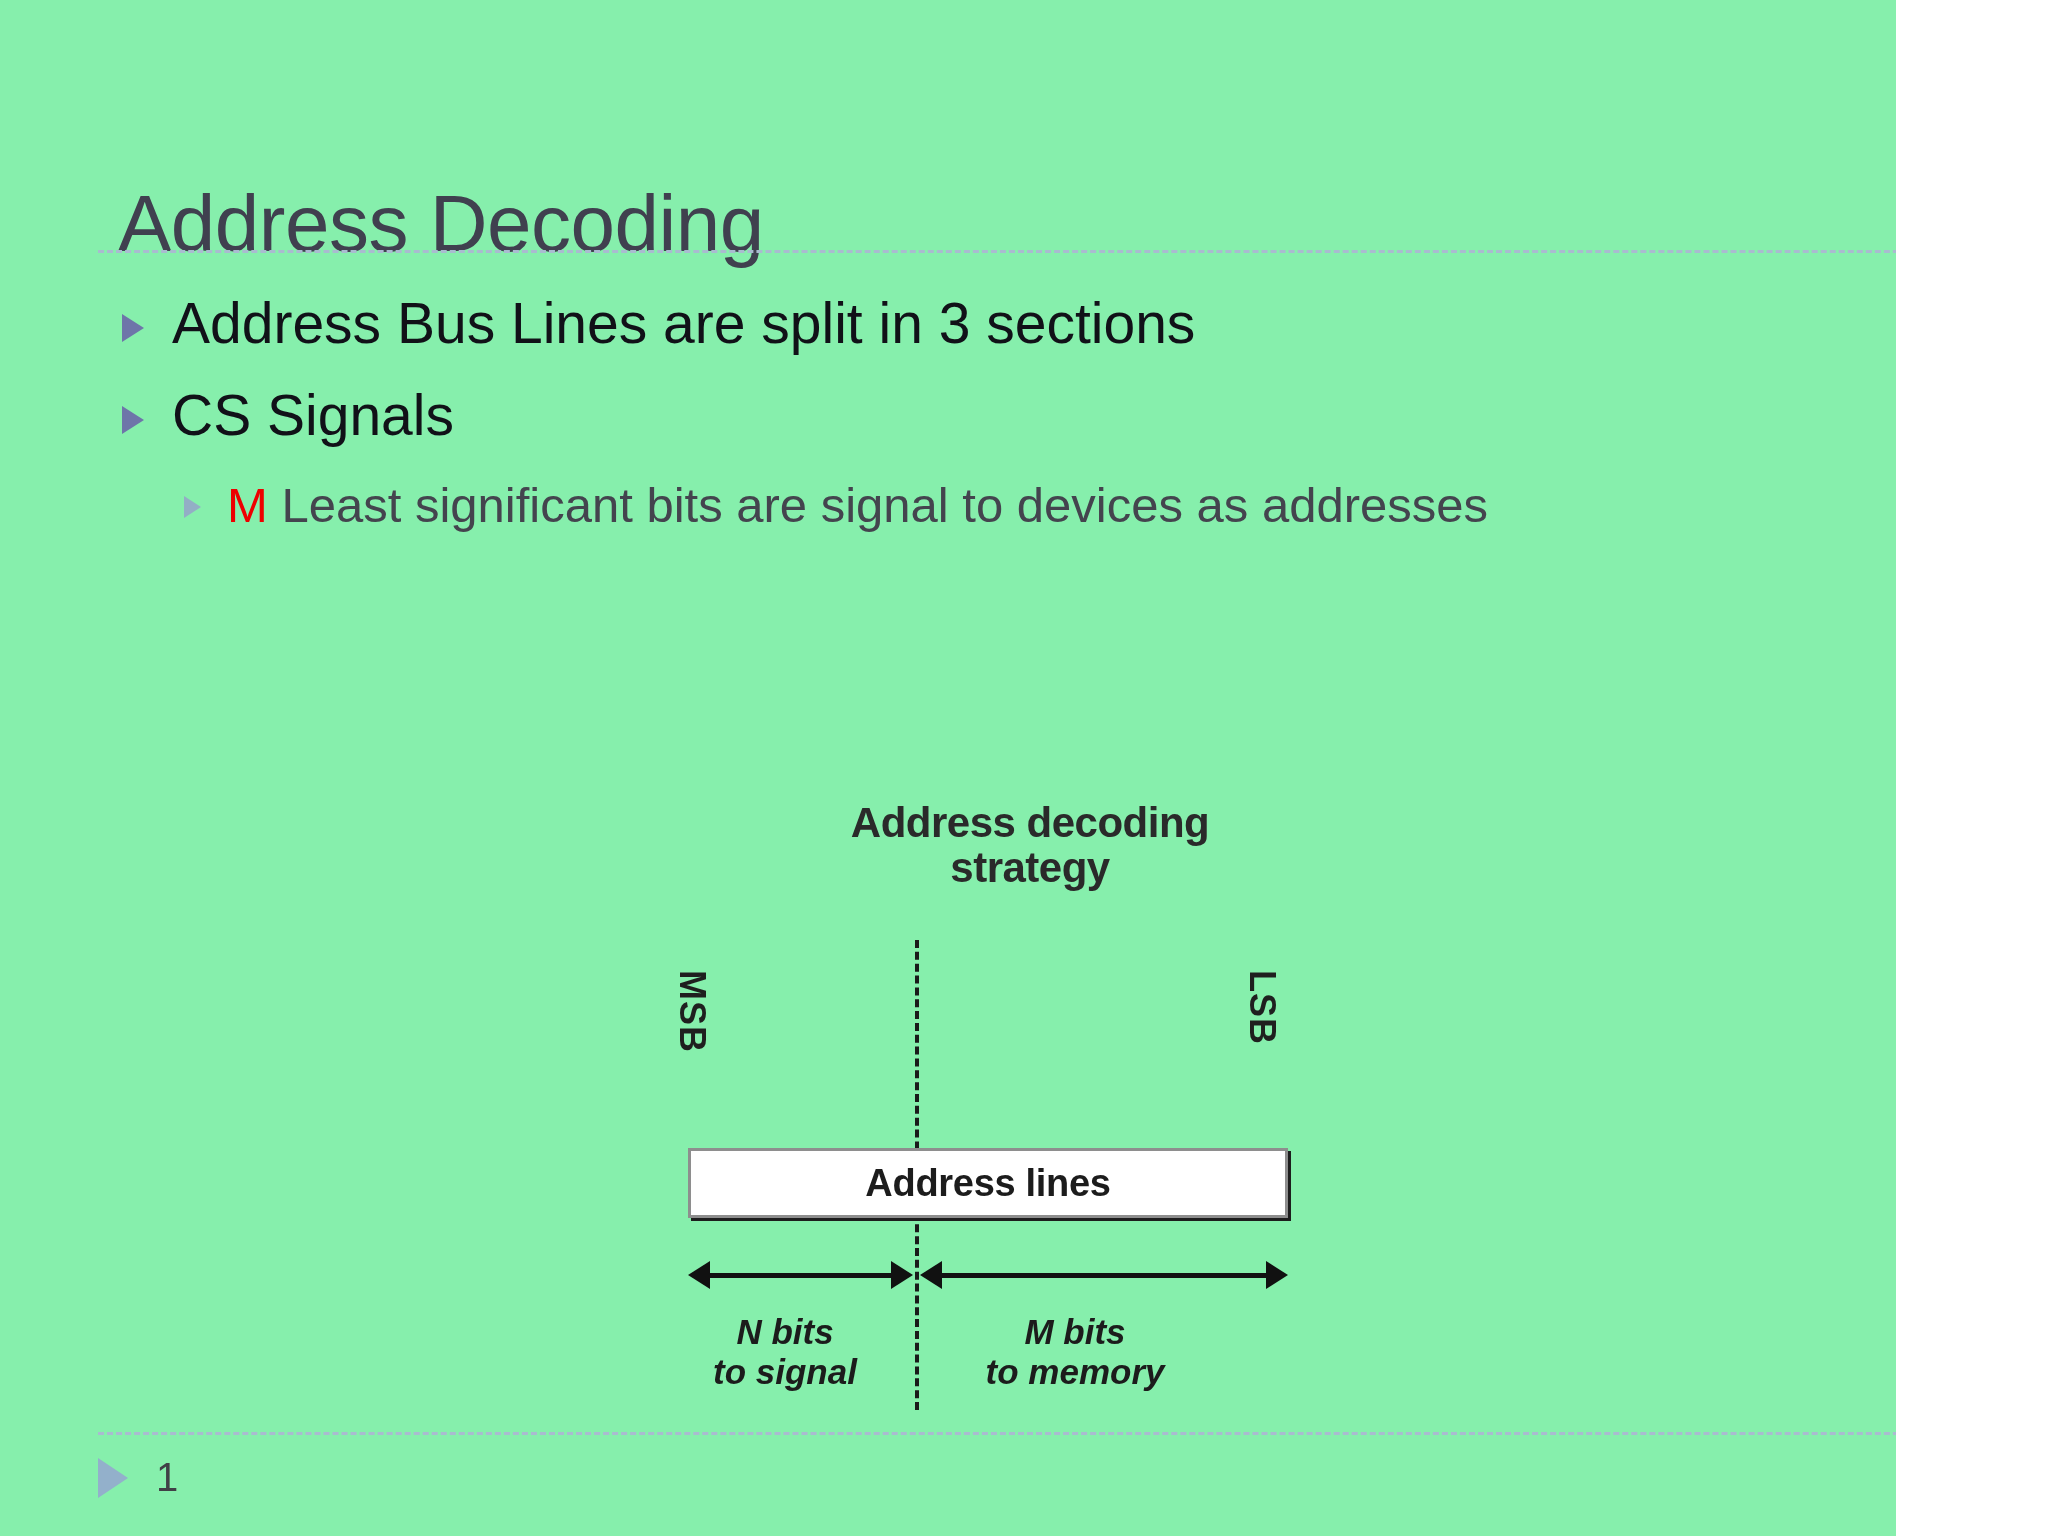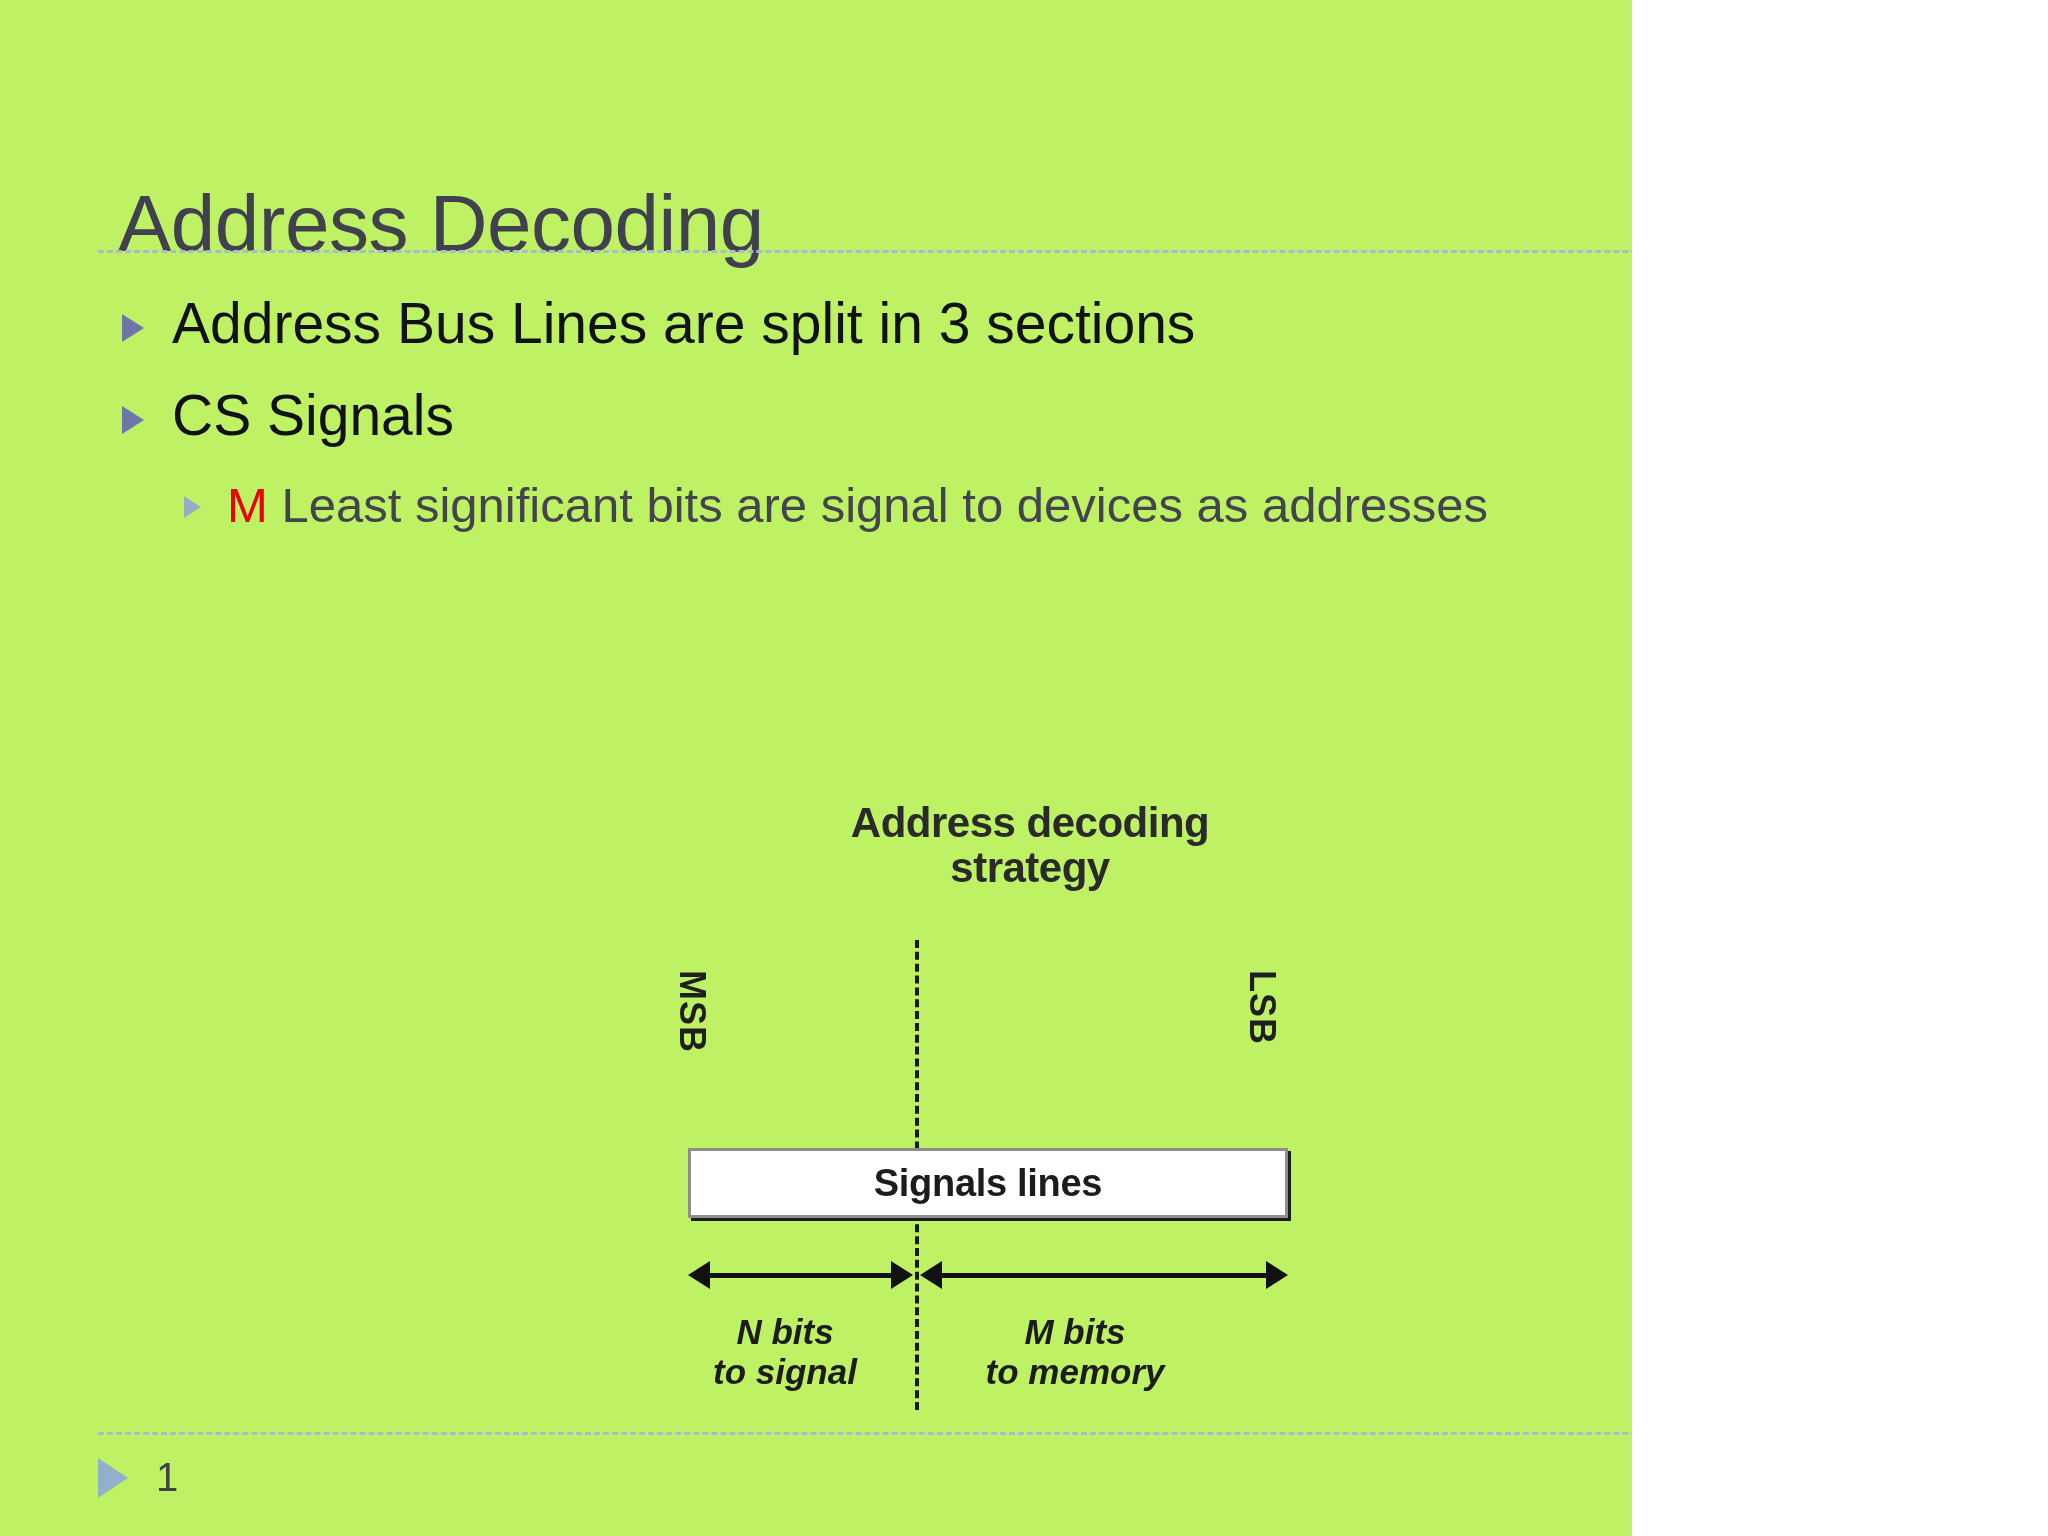--- a/index.html
+++ b/index.html
@@ -7,23 +7,23 @@
     margin: 0;
     padding: 0;
     background: #ffffff;
   }
   body {
     font-family: "Liberation Sans", sans-serif;
   }
 
   .slide {
     position: relative;
-    width: 1632px;
+    width: 1896px;
     height: 1536px;
-    background: #bef264;
+    background: #86efac;
     overflow: hidden;
   }
 
   
   .slide-title {
     position: absolute;
     left: 118px;
     top: 128px;
     font-size: 80px;
     font-weight: 400;
@@ -307,21 +307,21 @@
       <span>strategy</span>
     </div>
 
     <div class="fig-divider"></div>
 
     <div class="vlabel msb">MSB</div>
 
     <div class="vlabel lsb">LSB</div>
 
     <div class="addr-box">
-      <div class="addr-box-label">Signals lines</div>
+      <div class="addr-box-label">Address lines</div>
     </div>
 
     <div class="arrow-row">
       <div class="arrow-seg left">
         <span class="head-l"></span>
         <span class="shaft"></span>
         <span class="head-r"></span>
       </div>
       <div class="arrow-seg right">
         <span class="head-l"></span>

